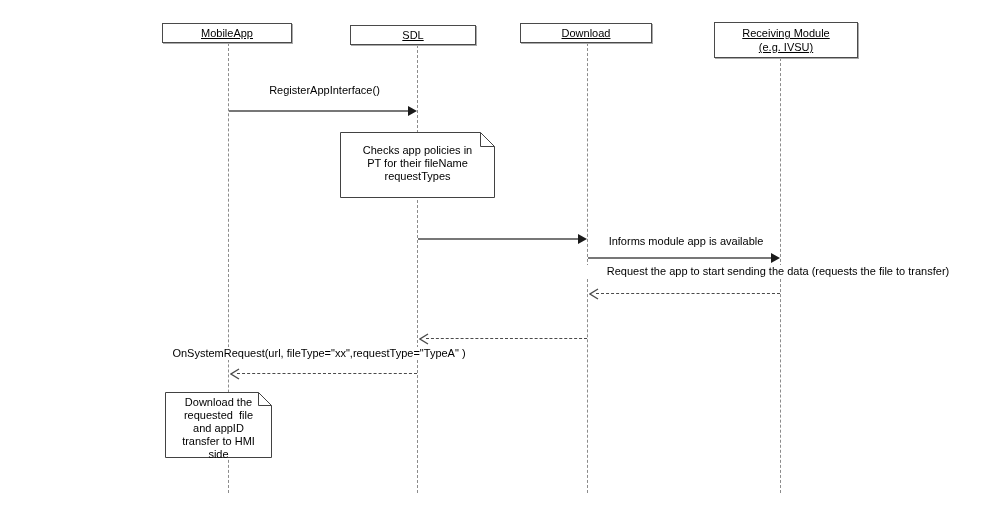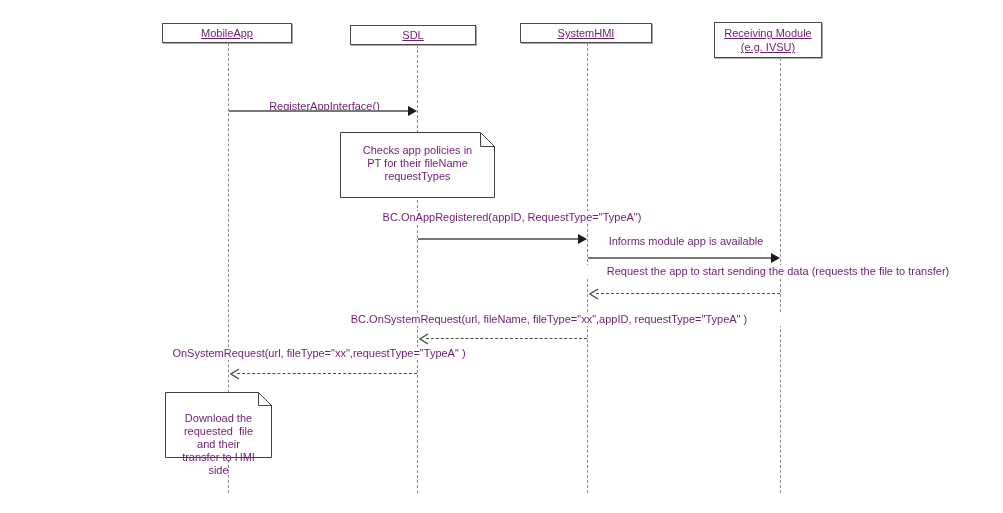--- a/index.html
+++ b/index.html
@@ -2,21 +2,21 @@
 <html><head>
 <meta charset="utf-8">
 <style>
   html, body { margin: 0; padding: 0; background: #ffffff; }
   .stage {
     position: relative;
     width: 1003px;
     height: 513px;
     background: #ffffff;
     font-family: "Liberation Sans", sans-serif;
-    color: #701a75;
+    color: #000000;
     overflow: hidden;
   }
   .actor {
     position: absolute;
     background: #ffffff;
     border: 1px solid #4a4a4a;
     box-shadow: 1px 1px 0 #aaaaaa;
     display: flex;
     flex-direction: column;
     align-items: center;
@@ -72,59 +72,57 @@
 
 <div class="stage">
 
   <div class="actor" style="left:162px; top:23px; width:130px; height:20px;">
     <span>MobileApp</span>
   </div>
   <div class="actor" style="left:350px; top:25px; width:126px; height:20px;">
     <span>SDL</span>
   </div>
   <div class="actor" style="left:520px; top:23px; width:132px; height:20px;">
-    <span>SystemHMI</span>
+    <span>Download</span>
   </div>
-  <div class="actor" style="left:714px; top:22px; width:108px; height:36px;">
+  <div class="actor" style="left:714px; top:22px; width:144px; height:36px;">
     <span>Receiving Module</span>
     <span>(e.g. IVSU)</span>
   </div>
 
   <div class="lifeline" style="left:228px; top:43px; height:450px;"></div>
   <div class="lifeline" style="left:417px; top:45px; height:448px;"></div>
   <div class="lifeline" style="left:587px; top:43px; height:450px;"></div>
   <div class="lifeline" style="left:780px; top:58px; height:435px;"></div>
 
-  <div class="msg-label" style="left:252px; top:84px; width:145px;margin-top:16px;">RegisterAppInterface()</div>
+  <div class="msg-label" style="left:252px; top:84px; width:145px;">RegisterAppInterface()</div>
   <div class="arrow" style="left:229px; top:105px; width:188px;">
     <span class="sline"></span>
     <span class="shead"></span>
   </div>
 
-  <div class="msg-label" style="left:352px; top:211px; width:320px;">BC.OnAppRegistered(appID, RequestType="TypeA")</div>
   <div class="arrow" style="left:418px; top:233px; width:169px;">
     <span class="sline"></span>
     <span class="shead"></span>
   </div>
 
   <div class="msg-label" style="left:594px; top:235px; width:184px;">Informs module app is available</div>
   <div class="arrow" style="left:588px; top:252px; width:192px;">
     <span class="sline"></span>
     <span class="shead"></span>
   </div>
 
   <div class="msg-label" style="left:560px; top:265px; width:436px;">Request the app to start sending the data (requests the file to transfer)</div>
   <div class="arrow" style="left:589px; top:288px; width:191px;">
     <span class="dline"></span>
     <svg class="ohead" width="10" height="12" viewBox="0 0 10 12">
       <path d="M9 1 L1 6 L9 11" fill="none" stroke="#4a4a4a" stroke-width="1.3"></path>
     </svg>
   </div>
 
-  <div class="msg-label" style="left:310px; top:313px; width:478px;">BC.OnSystemRequest(url, fileName, fileType="xx",appID, requestType="TypeA" )</div>
   <div class="arrow" style="left:419px; top:333px; width:168px;">
     <span class="dline"></span>
     <svg class="ohead" width="10" height="12" viewBox="0 0 10 12">
       <path d="M9 1 L1 6 L9 11" fill="none" stroke="#4a4a4a" stroke-width="1.3"></path>
     </svg>
   </div>
 
   <div class="msg-label" style="left:138px; top:347px; width:362px;">OnSystemRequest(url, fileType="xx",requestType="TypeA" )</div>
   <div class="arrow" style="left:230px; top:368px; width:187px;">
     <span class="dline"></span>
@@ -143,22 +141,22 @@
       <span class="note-line">PT for their fileName</span>
       <span class="note-line">requestTypes</span>
     </div>
   </div>
 
   <div class="note" style="left:165px; top:392px; width:107px; height:66px;">
     <svg width="107" height="66" viewBox="0 0 107 66">
       <path d="M0.5 0.5 L93.5 0.5 L106.5 13.5 L106.5 65.5 L0.5 65.5 Z" fill="#ffffff" stroke="#424242"></path>
       <path d="M93.5 0.5 L93.5 13.5 L106.5 13.5" fill="none" stroke="#424242"></path>
     </svg>
-    <div class="note-text" style="padding-top:20px;">
+    <div class="note-text" style="padding-top:4px;">
       <span class="note-line">Download the</span>
       <span class="note-line">requested  file</span>
-      <span class="note-line">and their</span>
+      <span class="note-line">and appID</span>
       <span class="note-line">transfer to HMI</span>
       <span class="note-line">side</span>
     </div>
   </div>
 
 </div>
 
 </body></html>

